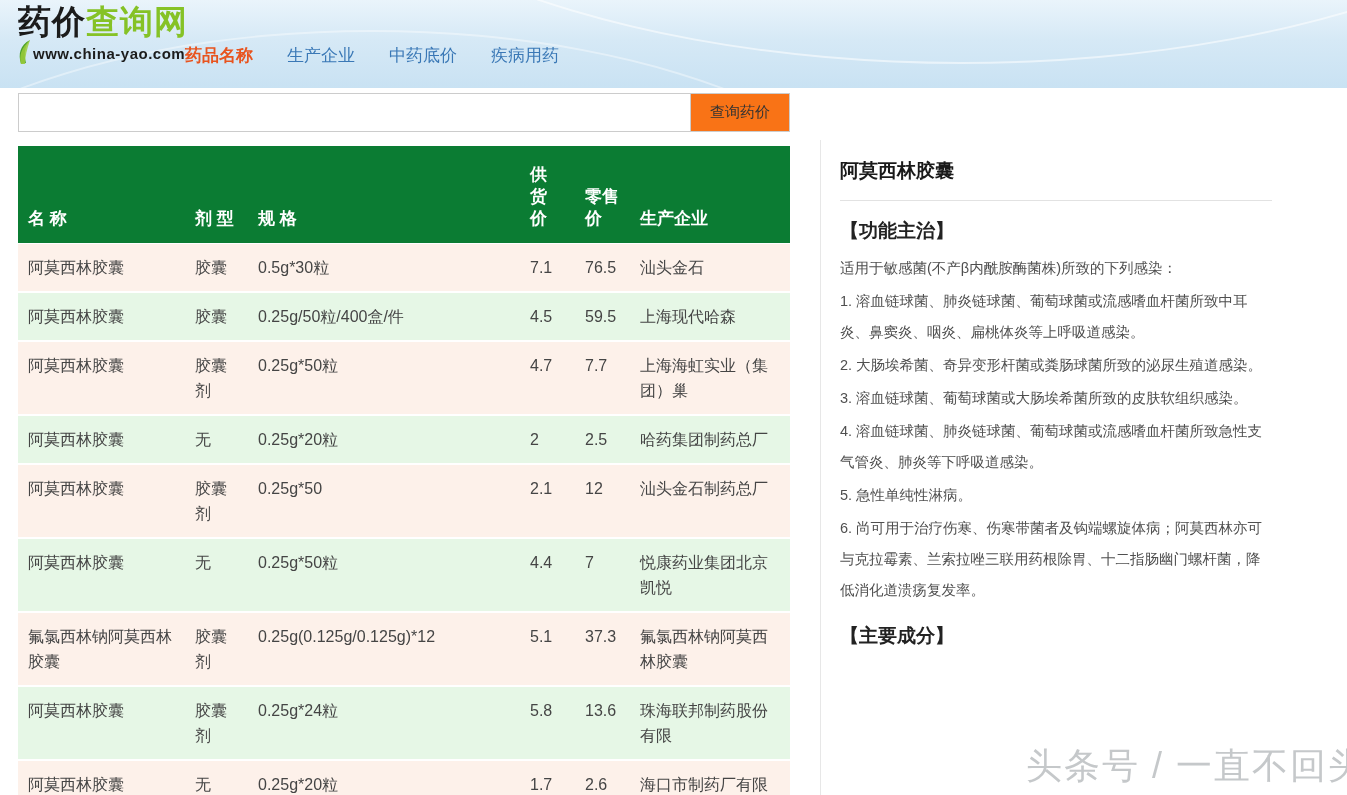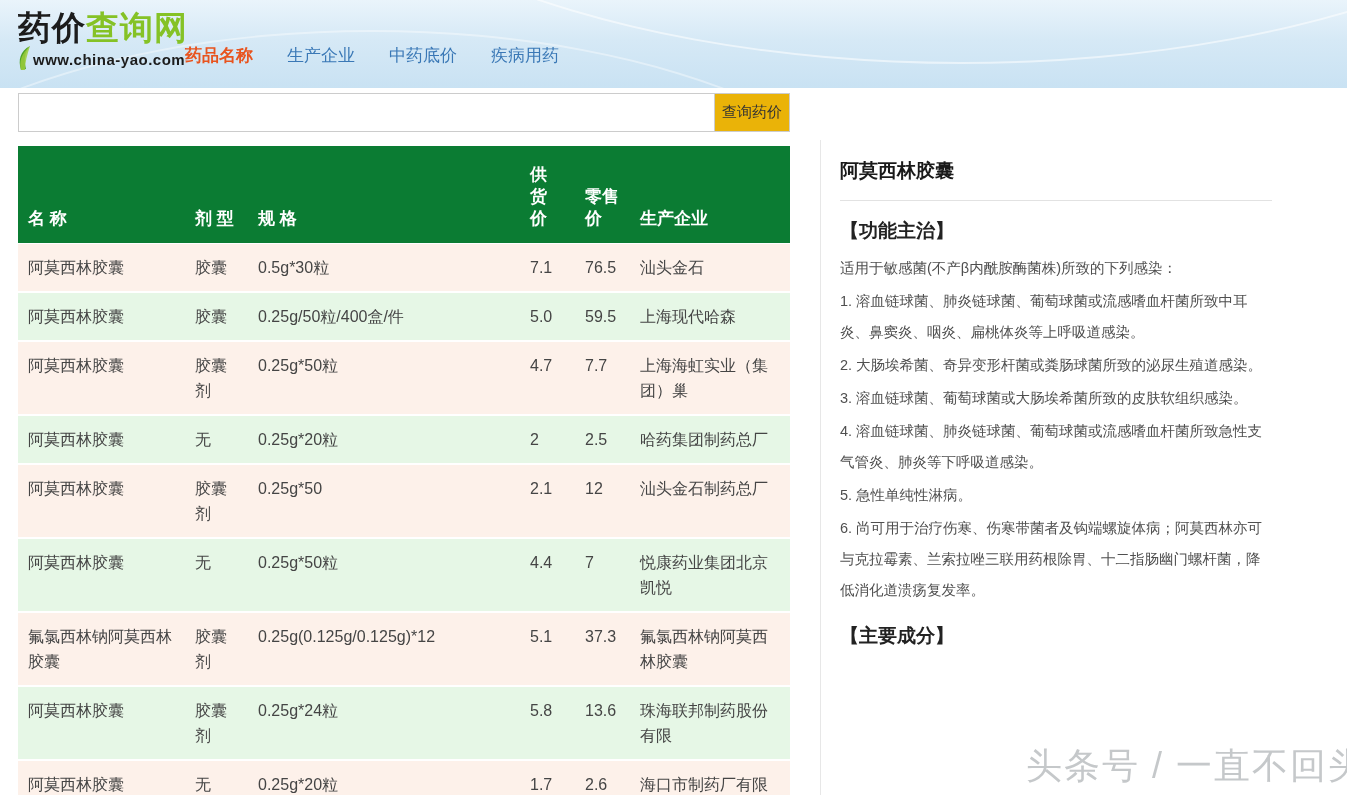--- a/index.html
+++ b/index.html
@@ -14,39 +14,39 @@
     overflow:hidden;
   }
   .site-header::before {
     content:""; position:absolute; width:1400px; height:620px; border-radius:50%;
     border:2px solid rgba(255,255,255,.55); top:-560px; left:260px;
   }
   .site-header::after {
     content:""; position:absolute; width:1100px; height:500px; border-radius:50%;
     border:2px solid rgba(255,255,255,.4); top:30px; left:-180px;
   }
-  .logo { position:absolute; left:18px; top:11px; line-height:1; cursor:pointer; z-index:2; }
+  .logo { position:absolute; left:18px; top:5px; line-height:1; cursor:pointer; z-index:2; }
   .logo-line1 { font-size:33px; font-weight:900; letter-spacing:1px; }
   .logo-black { color:#1c1c1c; }
   .logo-green { color:#85c226; }
   .logo-line2 { display:flex; align-items:center; margin-top:2px; }
   .logo-swoosh { margin-right:2px; }
   .logo-domain { font-size:15px; font-weight:800; color:#1c1c1c; letter-spacing:.5px; }
   .main-nav { position:absolute; left:185px; top:44px; display:flex; gap:34px; font-size:17px; z-index:2; }
   .nav-item { color:#3a78b6; text-decoration:none; cursor:pointer; }
   .nav-item.active { color:#e8541f; font-weight:bold; }
 
   
   .search-bar { position:absolute; left:18px; top:93px; width:772px; height:39px; display:flex; z-index:2; }
   .search-input {
     flex:1; height:39px; border:1px solid #ccc; border-right:none; background:#fff;
     font-size:15px; padding:0 10px; outline:none;
   }
   .search-button {
-    width:76px; height:39px; border:1px solid #ccc; background:#eab308;
+    width:100px; height:39px; border:1px solid #ccc; background:#f97316;
     font-size:15px; color:#333; cursor:pointer;
     font-family:Liberation Mono, monospace;
   }
 
   
   .price-table { position:absolute; left:18px; top:146px; width:772px; border-collapse:separate; border-spacing:0; table-layout:fixed; }
   .price-table col.c1{width:167px}.price-table col.c2{width:63px}.price-table col.c3{width:272px}
   .price-table col.c4{width:55px}.price-table col.c5{width:55px}.price-table col.c6{width:160px}
   .price-table th {
     background:#0b7c33; color:#fff; text-align:left; vertical-align:bottom;
@@ -139,21 +139,21 @@
           <td>胶囊</td>
           <td>0.5g*30粒</td>
           <td>7.1</td>
           <td>76.5</td>
           <td>汕头金石</td>
         </tr>
         <tr class="tone-green">
           <td>阿莫西林胶囊</td>
           <td>胶囊</td>
           <td>0.25g/50粒/400盒/件</td>
-          <td>5.0</td>
+          <td>4.5</td>
           <td>59.5</td>
           <td>上海现代哈森</td>
         </tr>
         <tr class="tone-pink">
           <td>阿莫西林胶囊</td>
           <td>胶囊剂</td>
           <td>0.25g*50粒</td>
           <td>4.7</td>
           <td>7.7</td>
           <td>上海海虹实业（集团）巢</td>

